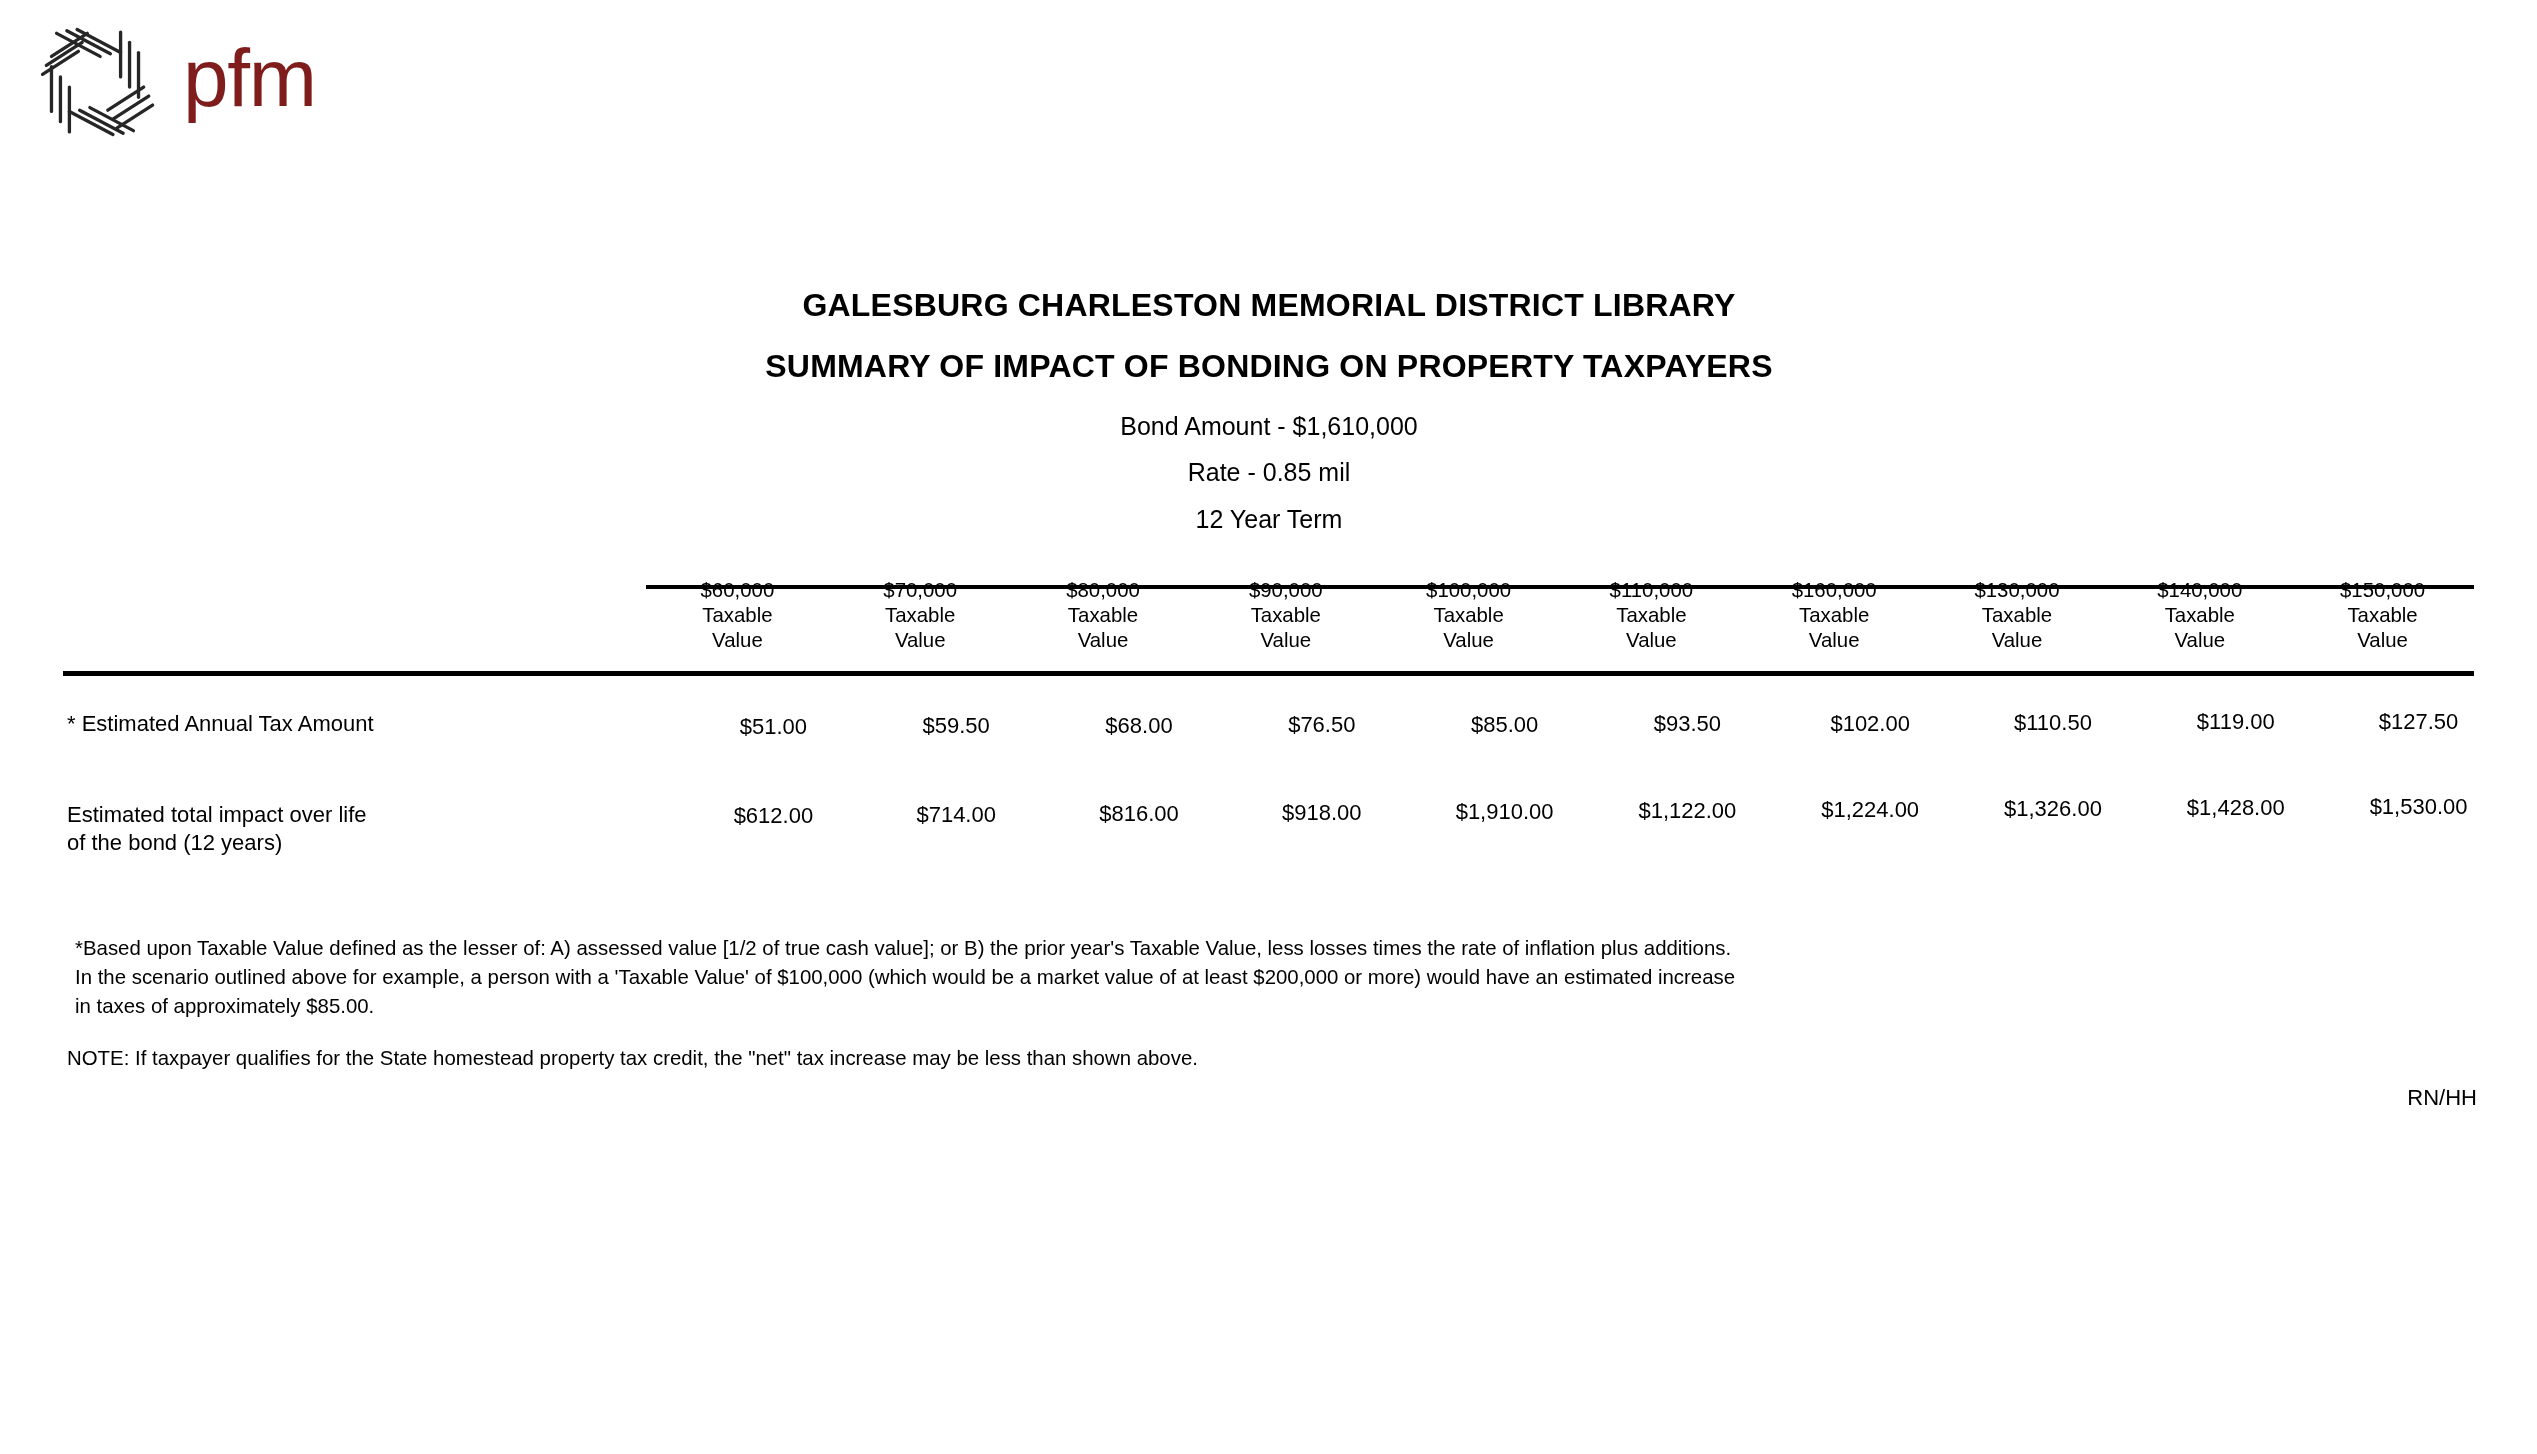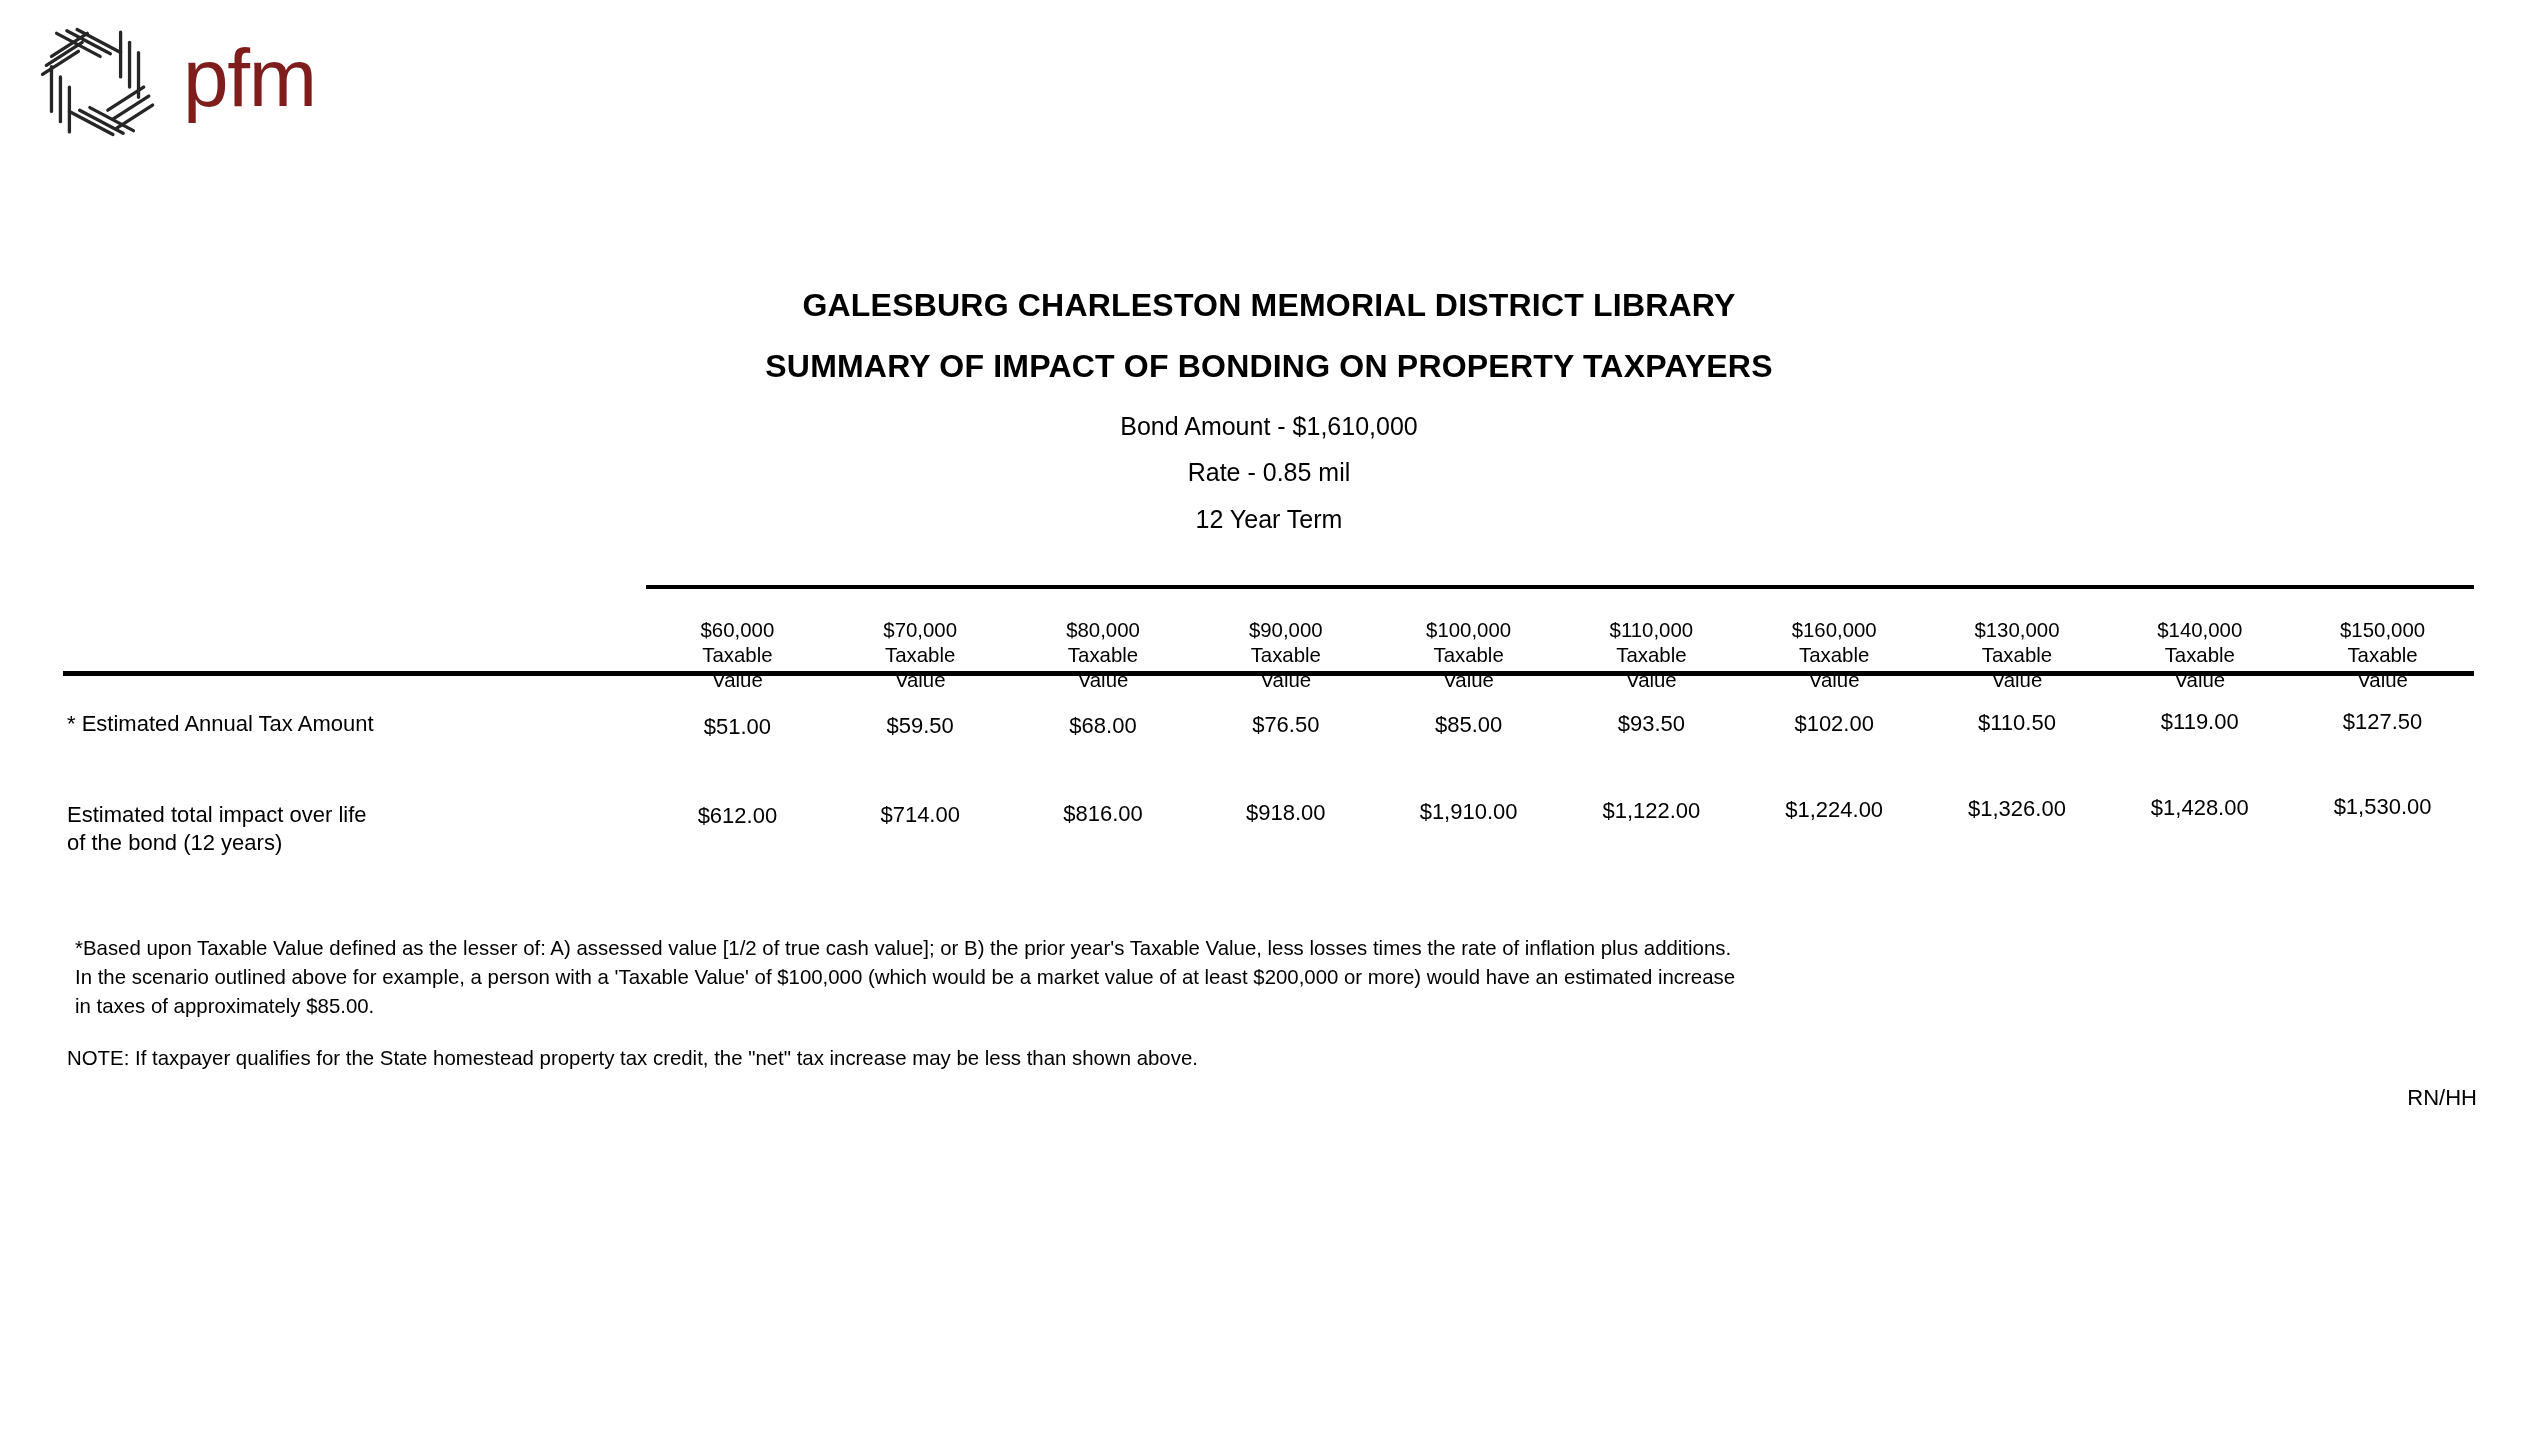--- a/index.html
+++ b/index.html
@@ -84,21 +84,21 @@
   #rule-bottom {
     left: 63px;
     top: 671px;
     width: 2411px;
     height: 4.5px;
   }
 
   #header-row {
     position: absolute;
     left: 646px;
-    top: 618px;
+    top: 578px;
     width: 1828px;
     display: flex;
   }
   .col-head {
     flex: 1 1 0;
     text-align: center;
     font-size: 20.4px;
     line-height: 1.22;
   }
   .col-head span { display: block; }
@@ -107,21 +107,21 @@
     position: absolute;
     font-size: 22px;
     line-height: 1.28;
     white-space: pre-line;
   }
   #row1-label { left: 67px; top: 710px; text-align: center; }
   #row2-label { left: 67px; top: 801px; }
 
   .value-row {
     position: absolute;
-    left: 646px;
+    left: 682px;
     width: 1828px;
     display: flex;
     align-items: flex-start;
   }
   #row1-values { top: 714px; }
   #row2-values { top: 803px; }
   .cell {
     flex: 1 1 0;
     text-align: center;
     font-size: 22px;

